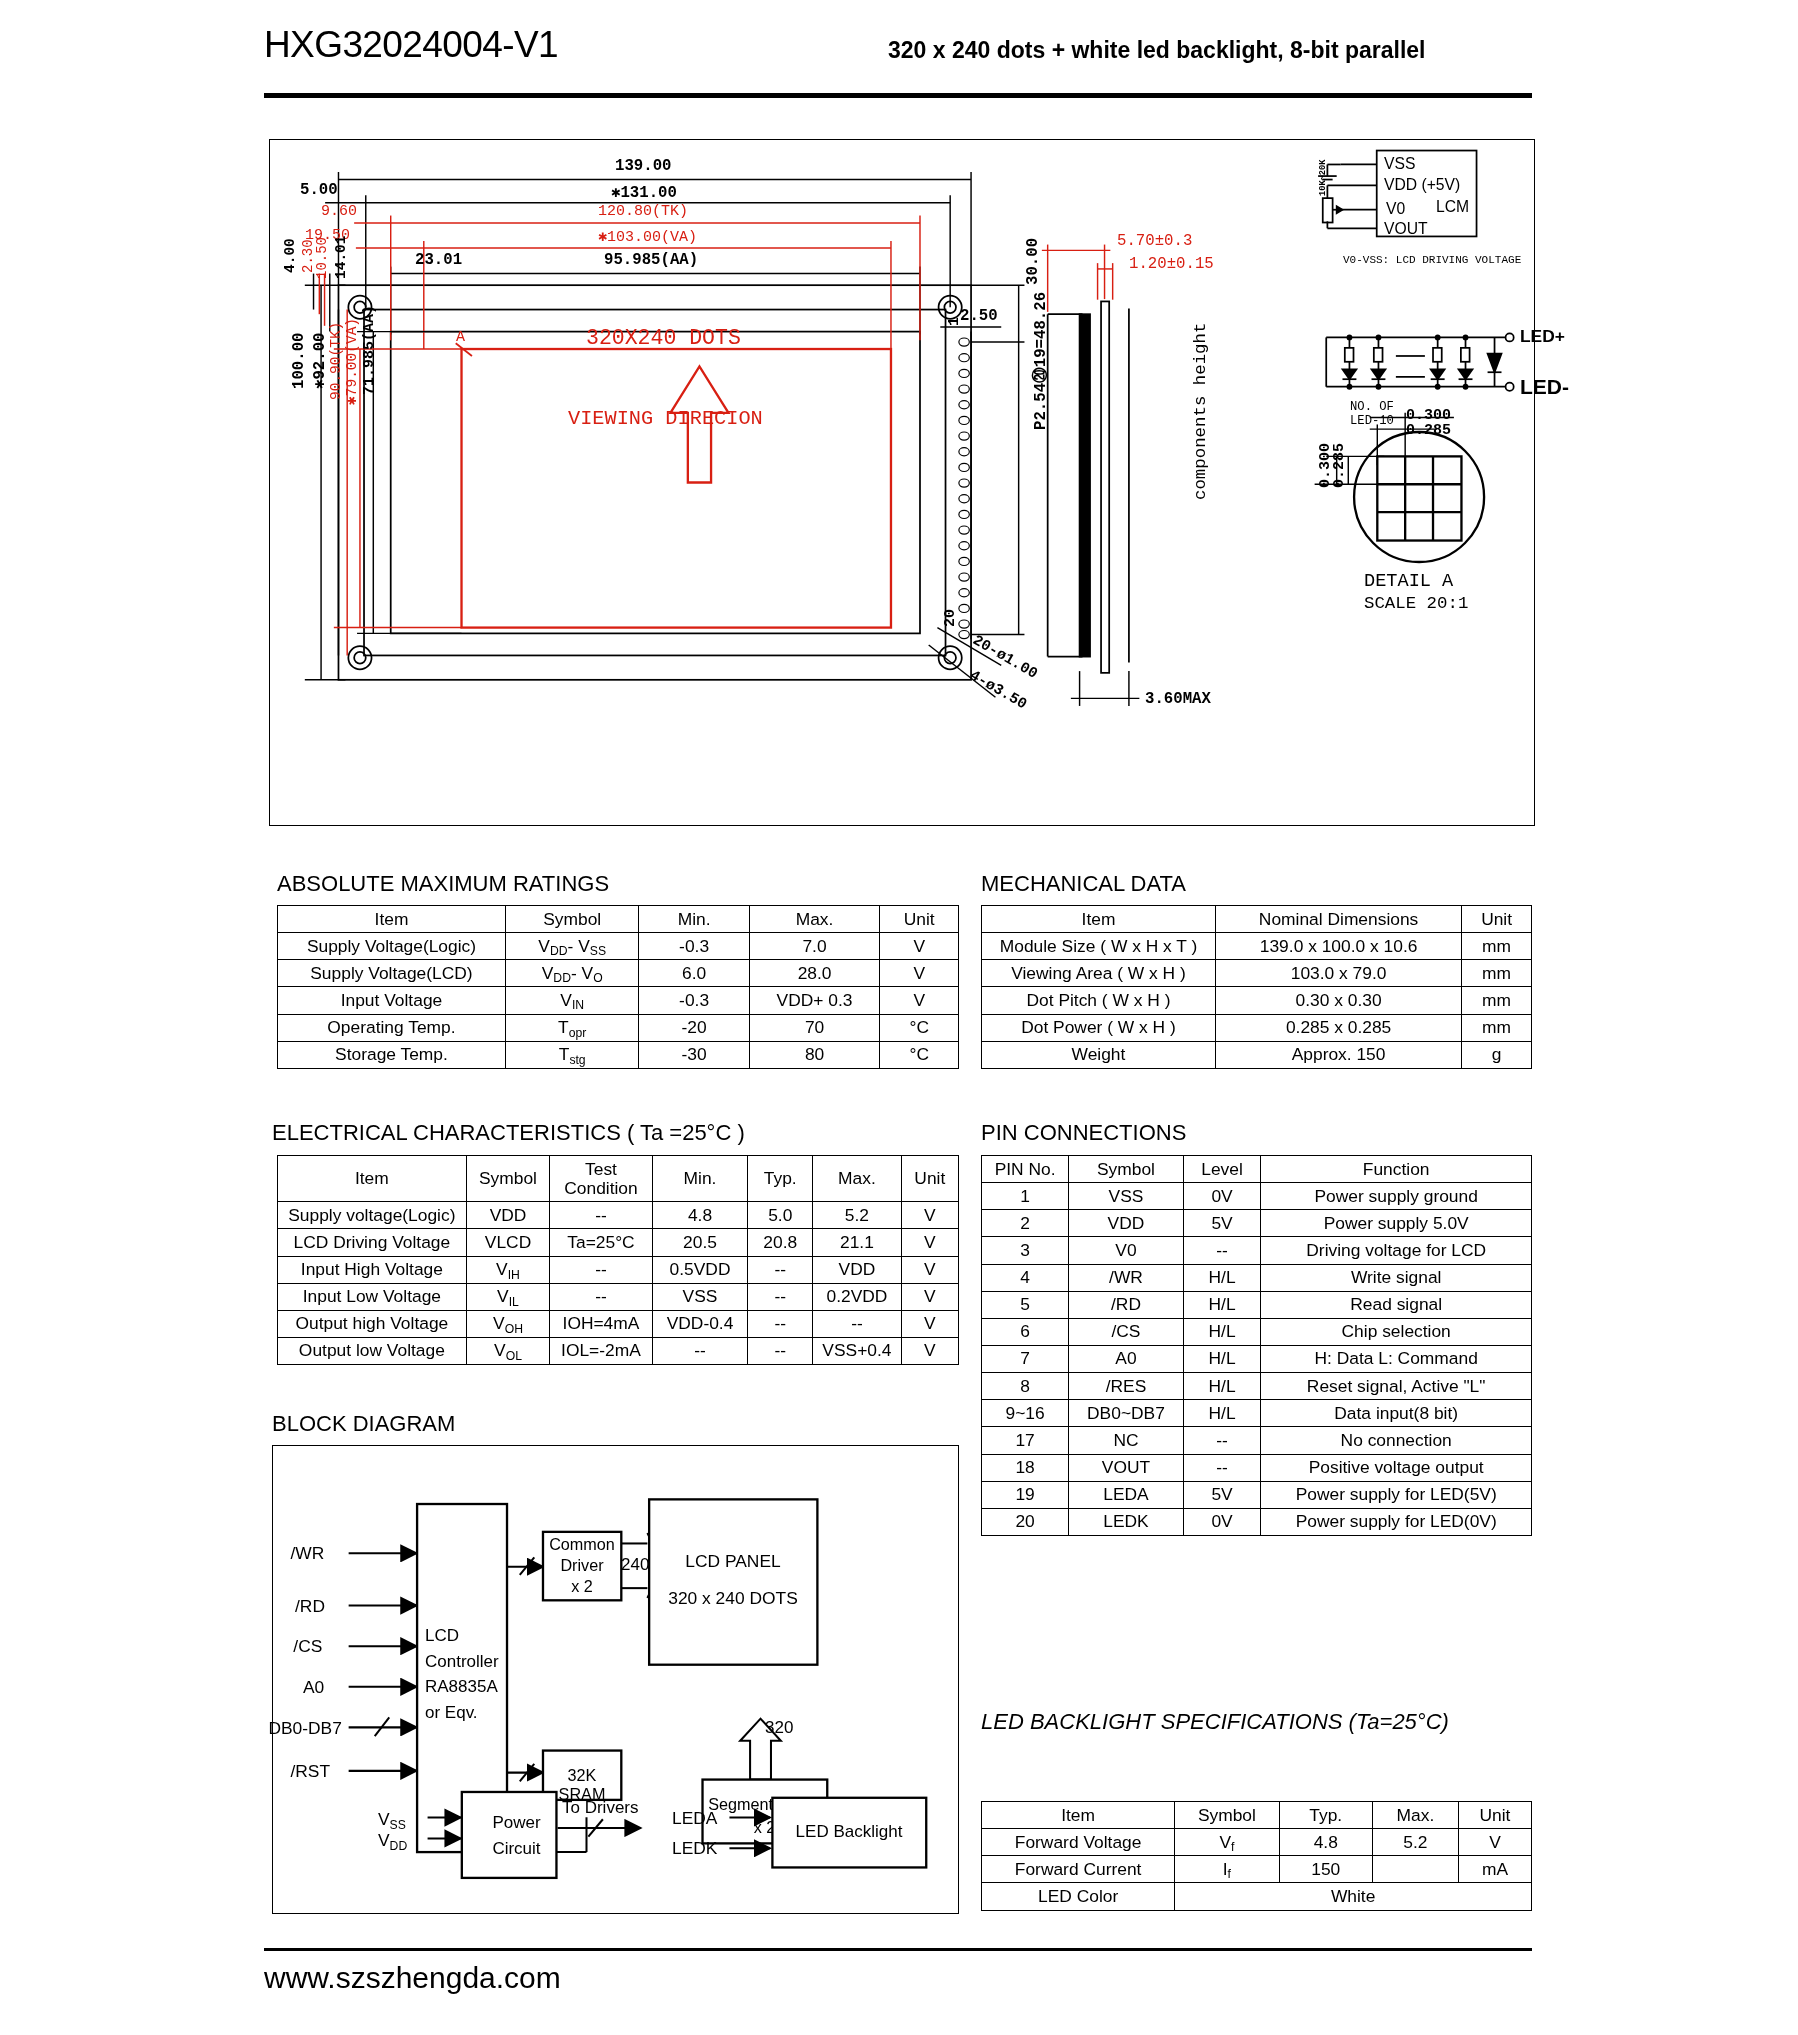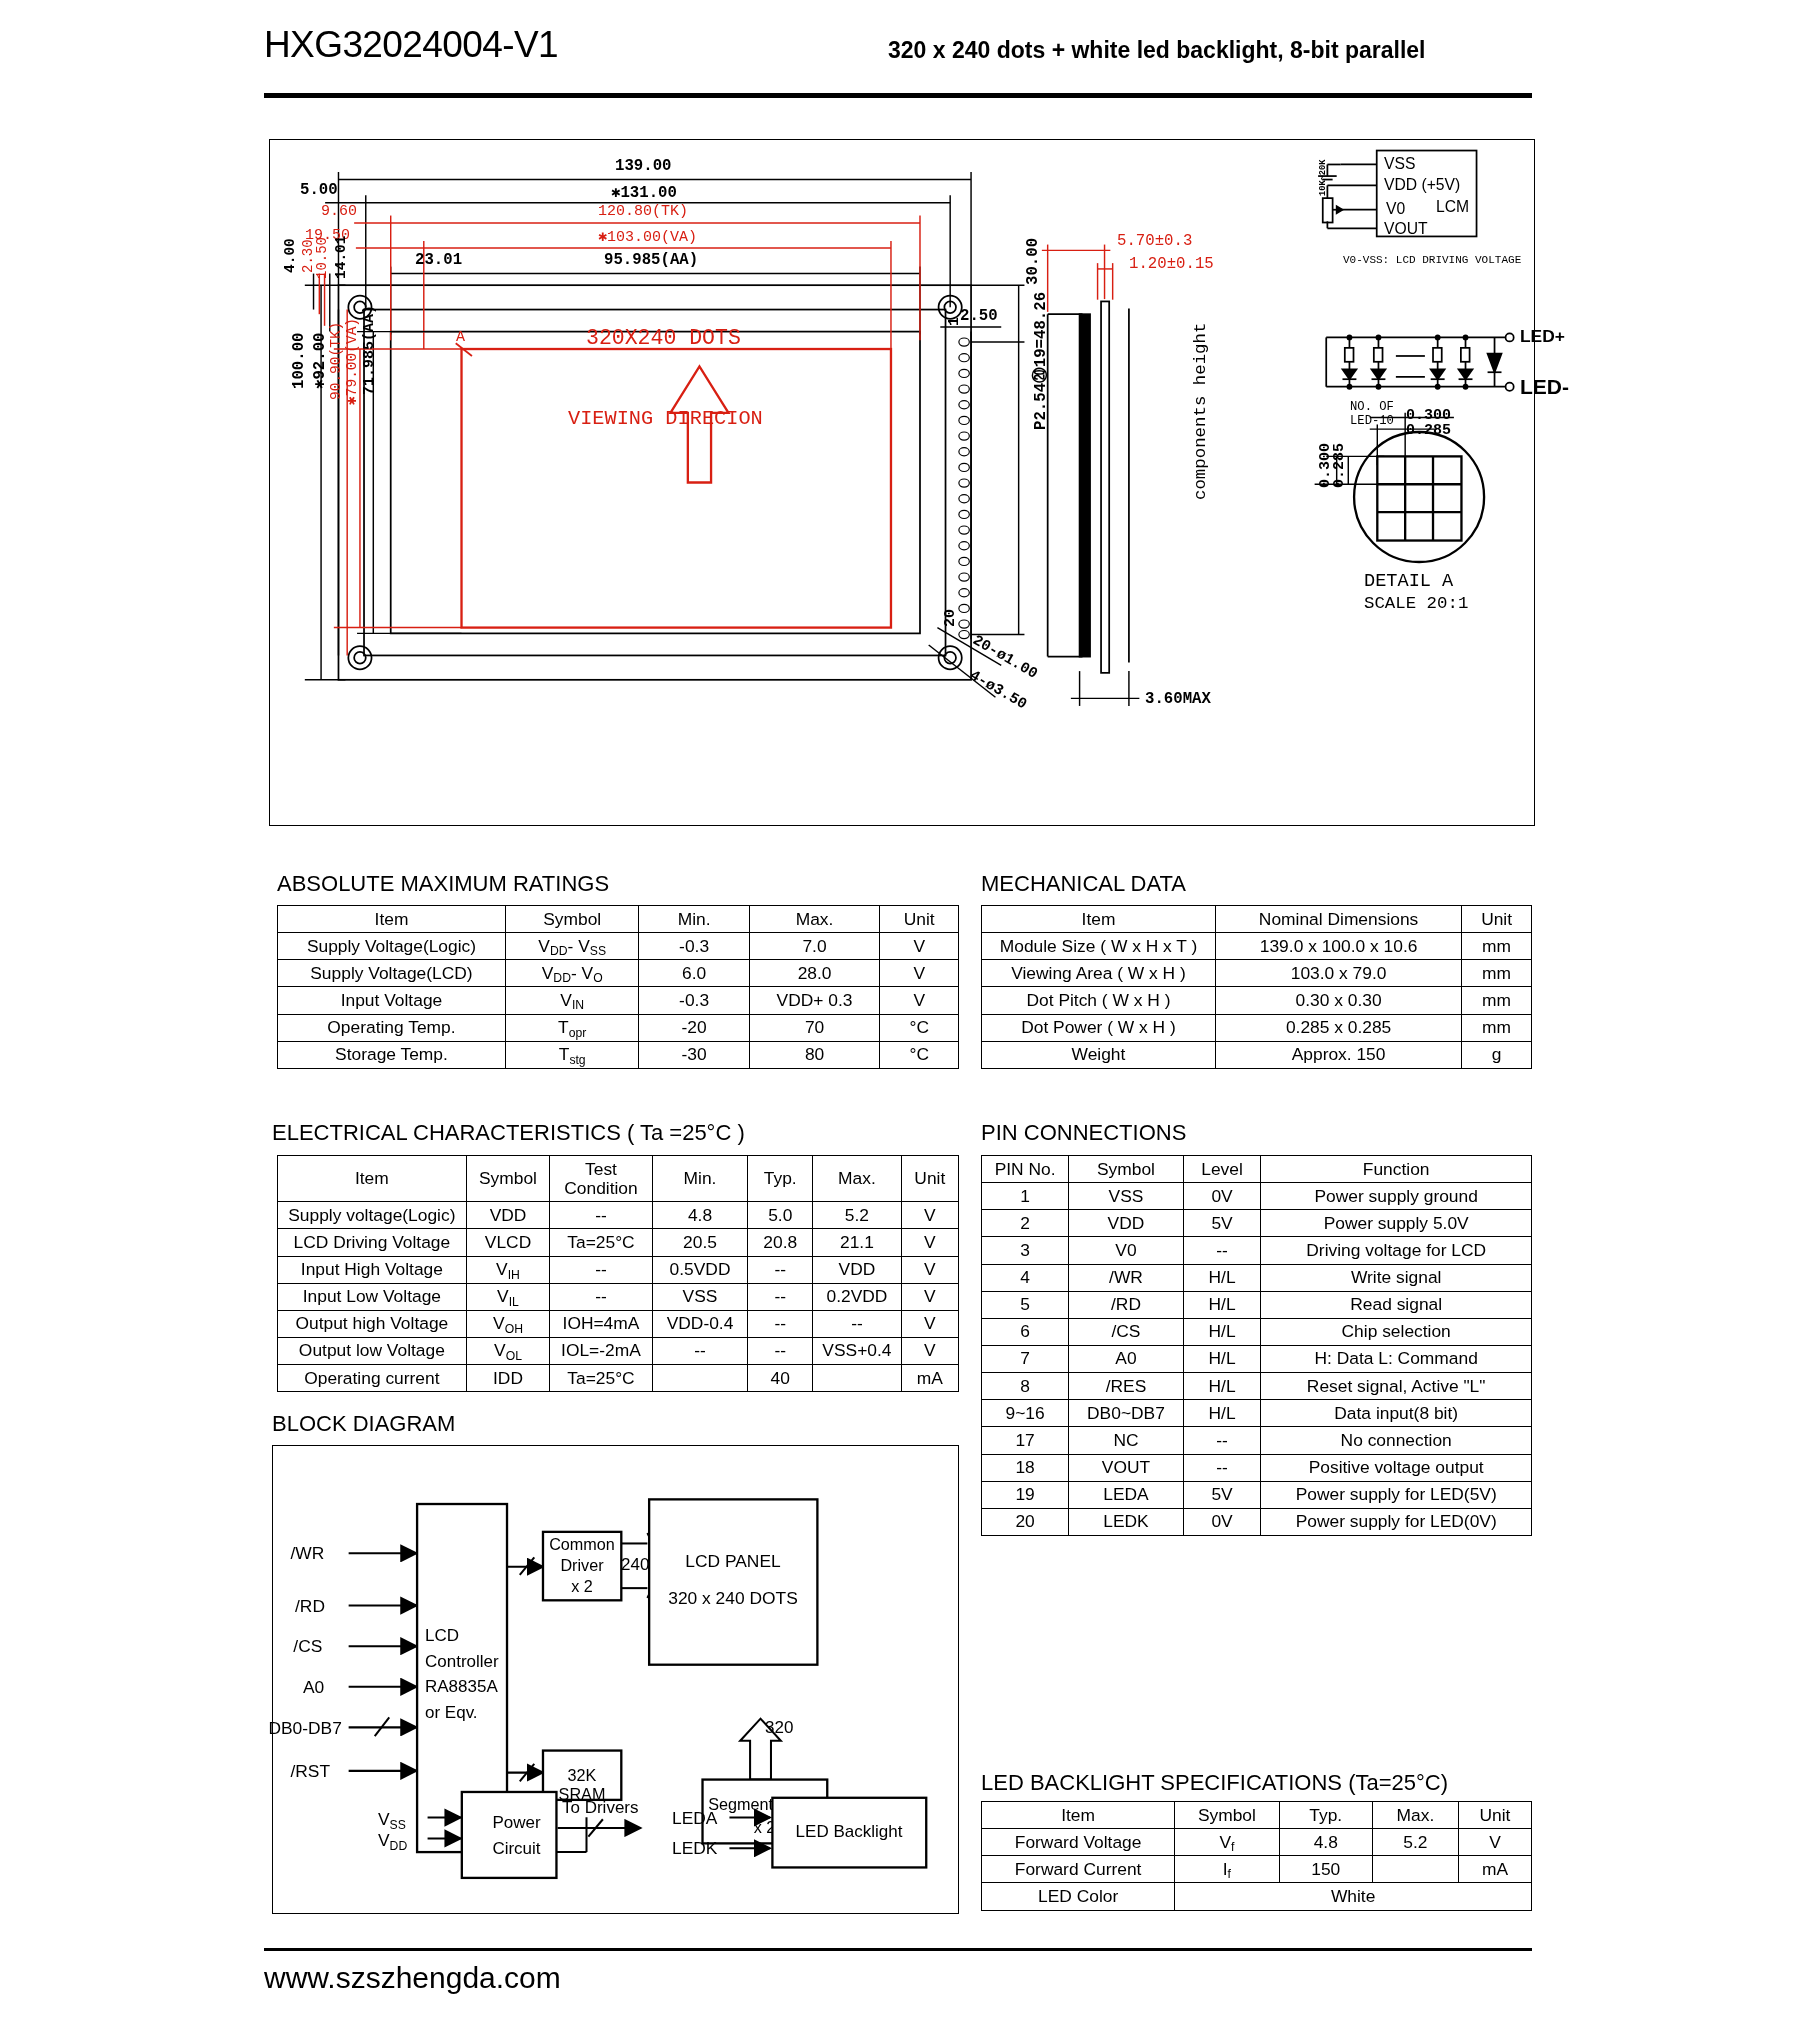--- a/index.html
+++ b/index.html
@@ -494,29 +494,20 @@
         </tr>
         <tr>
           <td class="l">Output  low Voltage</td>
           <td>V<span class="sub">OL</span></td>
           <td>IOL=-2mA</td>
           <td>--</td>
           <td>--</td>
           <td>VSS+0.4</td>
           <td>V</td>
         </tr>
-        <tr>
-          <td class="l">Operating current</td>
-          <td>IDD</td>
-          <td>Ta=25°C</td>
-          <td></td>
-          <td>40</td>
-          <td></td>
-          <td>mA</td>
-        </tr>
       </tbody>
   </table>
 
   <div class="sect" style="left:981px;top:1120px;">PIN CONNECTIONS</div>
   <table class="dt" id="tbl-pins" style="left:981px;top:1155px;width:551px;">
     <thead>
         <tr>
       <th style="width:84px">PIN No.</th>
       <th style="width:110px">Symbol</th>
       <th style="width:73px">Level</th>
@@ -710,21 +701,21 @@
     <div style="position:absolute;left:190px;top:46px;width:109px;text-align:center;font-size:17px;line-height:1.5;">
       <div>Power</div>
       <div>Circuit</div>
     </div>
     <div class="blabel" style="left:290px;top:34px;font-size:17px;">To Drivers</div>
     <div class="blabel" style="left:400px;top:44px;">LEDA</div>
     <div class="blabel" style="left:400px;top:74px;">LEDK</div>
     <div style="position:absolute;left:500px;top:58px;width:154px;text-align:center;font-size:17px;">LED Backlight</div>
   </div>
 
-  <div class="sect" style="left:981px;top:1770px;">LED BACKLIGHT SPECIFICATIONS (Ta=25°C)</div>
+  <div class="sect" style="left:981px;top:1709px;font-style:italic;">LED BACKLIGHT SPECIFICATIONS (Ta=25°C)</div>
   <table class="dt" id="tbl-led" style="left:981px;top:1801px;width:551px;">
     <thead>
         <tr>
       <th style="width:203px">Item</th>
       <th style="width:102px">Symbol</th>
       <th style="width:93px">Typ.</th>
       <th style="width:84px">Max.</th>
       <th style="width:70px">Unit</th>
     </tr>
       </thead>

